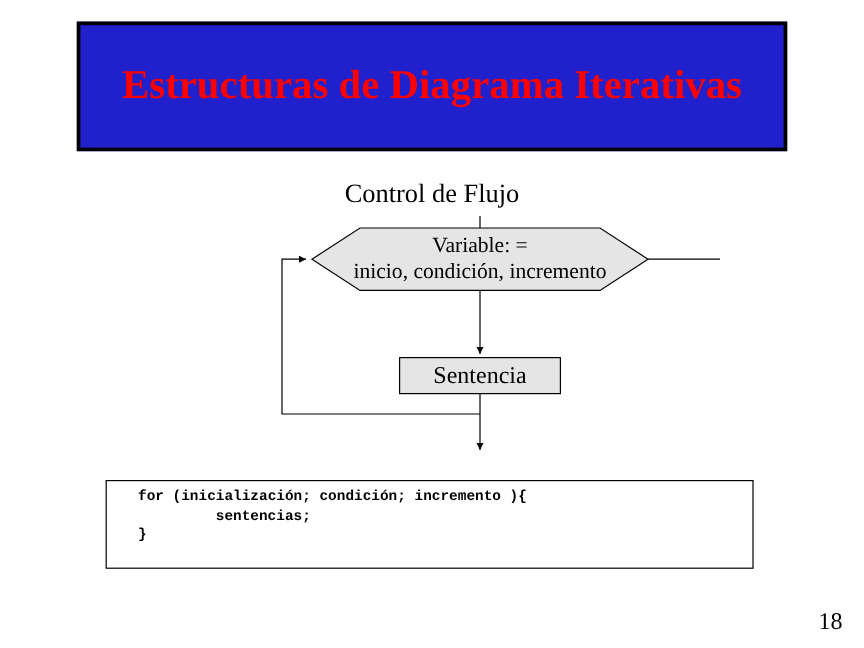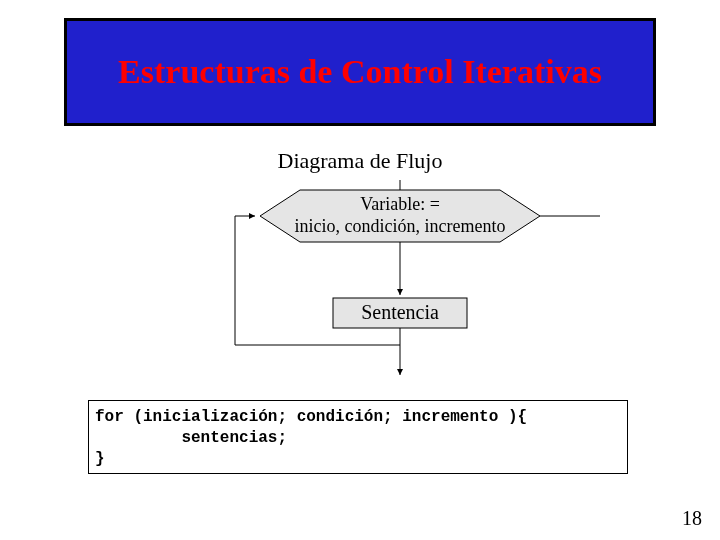--- a/index.html
+++ b/index.html
@@ -4,34 +4,34 @@
 <style>
   html,body{margin:0;padding:0;width:720px;height:540px;background:#fff;font-family:"Times New Roman",Times,serif;}
   .slide{position:relative;width:720px;height:540px;}
   .title-box{position:absolute;left:64px;top:18px;width:592px;height:108px;background:#2020cc;border:3px solid #000;box-sizing:border-box;display:flex;align-items:center;justify-content:center;}
   .title-text{color:#ff0000;font-family:"Comic Sans MS","Comic Sans",cursive;font-weight:bold;font-size:34px;text-align:center;line-height:1.15;}
   .subtitle{position:absolute;left:0;right:0;top:148px;text-align:center;font-size:22px;}
   .diagram{position:absolute;left:0;top:180px;width:684px;height:215px;margin-left:40px;}
   .diagram svg{width:720px;height:215px;display:block;}
   .hex-text{font-family:"Times New Roman",Times,serif;font-size:18px;fill:#000;}
   .box-text{font-family:"Times New Roman",Times,serif;font-size:20px;fill:#000;}
-  .code-box{position:absolute;left:88px;top:400px;width:540px;height:74px;border:1px solid #000;box-sizing:border-box;padding:6px 6px;font-family:"Courier New",Courier,monospace;font-size:16px;font-weight:bold;line-height:1.3;white-space:pre;}
+  .code-box{position:absolute;left:88px;top:400px;width:540px;height:74px;border:1px solid #000;box-sizing:border-box;padding:6px 26px;font-family:"Courier New",Courier,monospace;font-size:12px;font-weight:bold;line-height:1.3;white-space:pre;}
   .code-kw{}
   .page-num{position:absolute;right:18px;bottom:10px;font-size:20px;}
 </style>
 </head>
 <body>
 
 <div class="slide">
 
   <div class="title-box">
-    <div class="title-text">Estructuras de Control Iterativas</div>
+    <div class="title-text">Estructuras de Diagrama Iterativas</div>
   </div>
 
-  <div class="subtitle">Diagrama de Flujo</div>
+  <div class="subtitle">Control de Flujo</div>
 
   <div class="diagram">
     <svg viewBox="0 0 720 215">
       <defs>
         <marker id="arrow" markerWidth="8" markerHeight="8" refX="6" refY="3" orient="auto" markerUnits="strokeWidth">
           <path d="M0,0 L6,3 L0,6 Z" fill="#000"></path>
         </marker>
       </defs>
 
       <line x1="360" y1="0" x2="360" y2="10" stroke="#000" stroke-width="1"></line>

